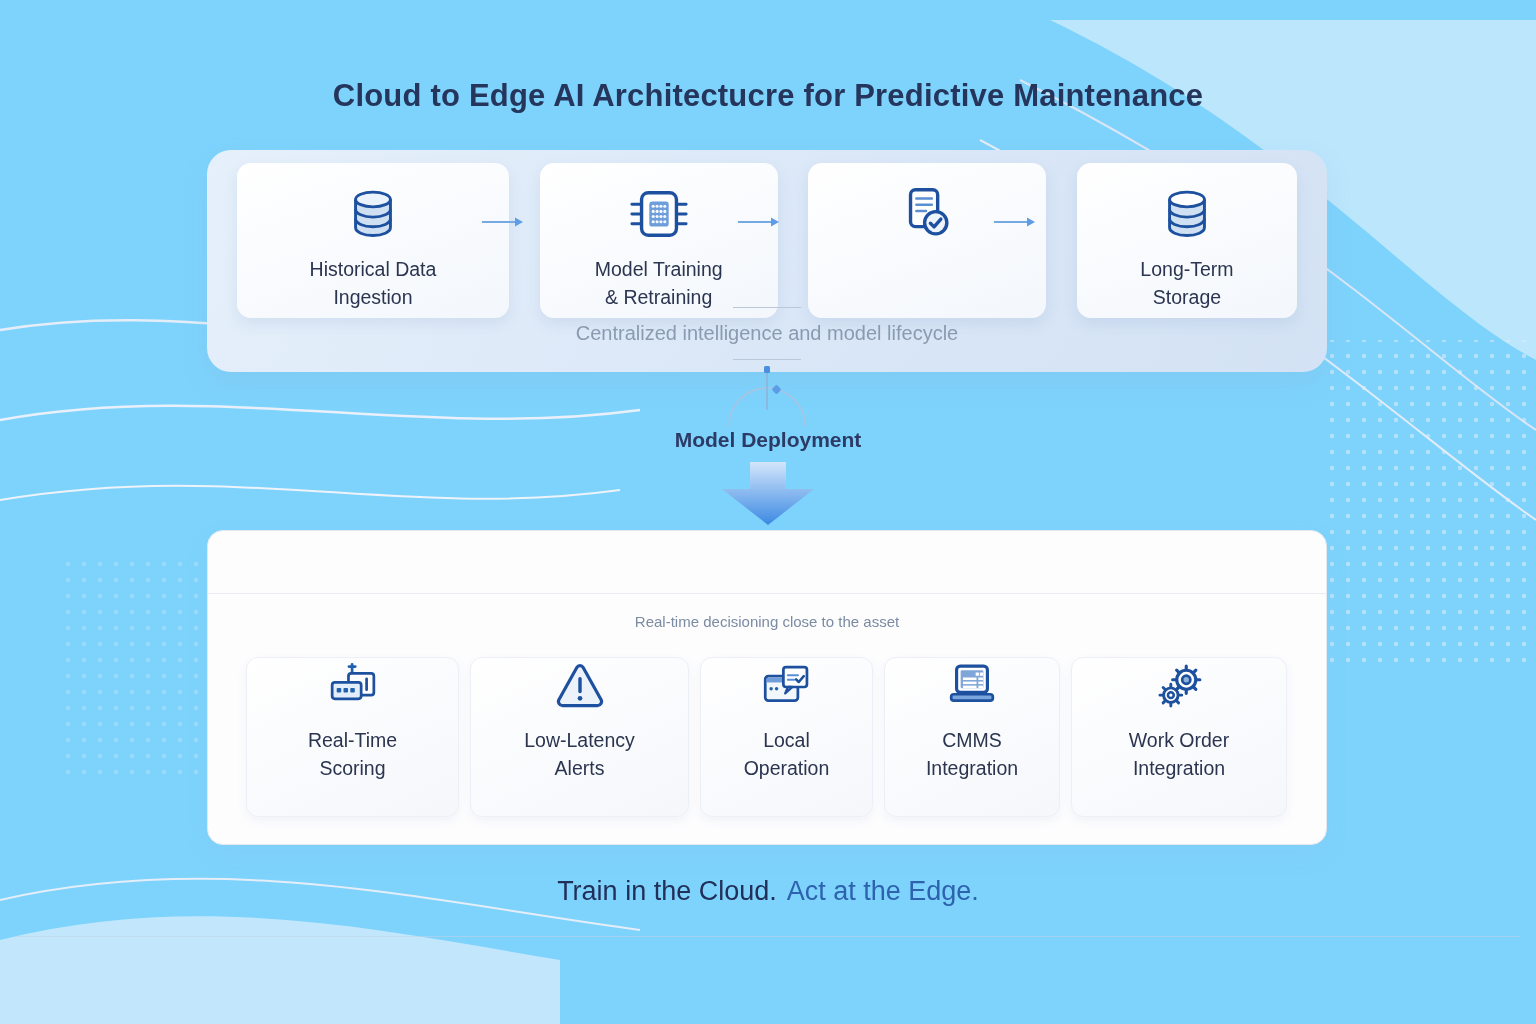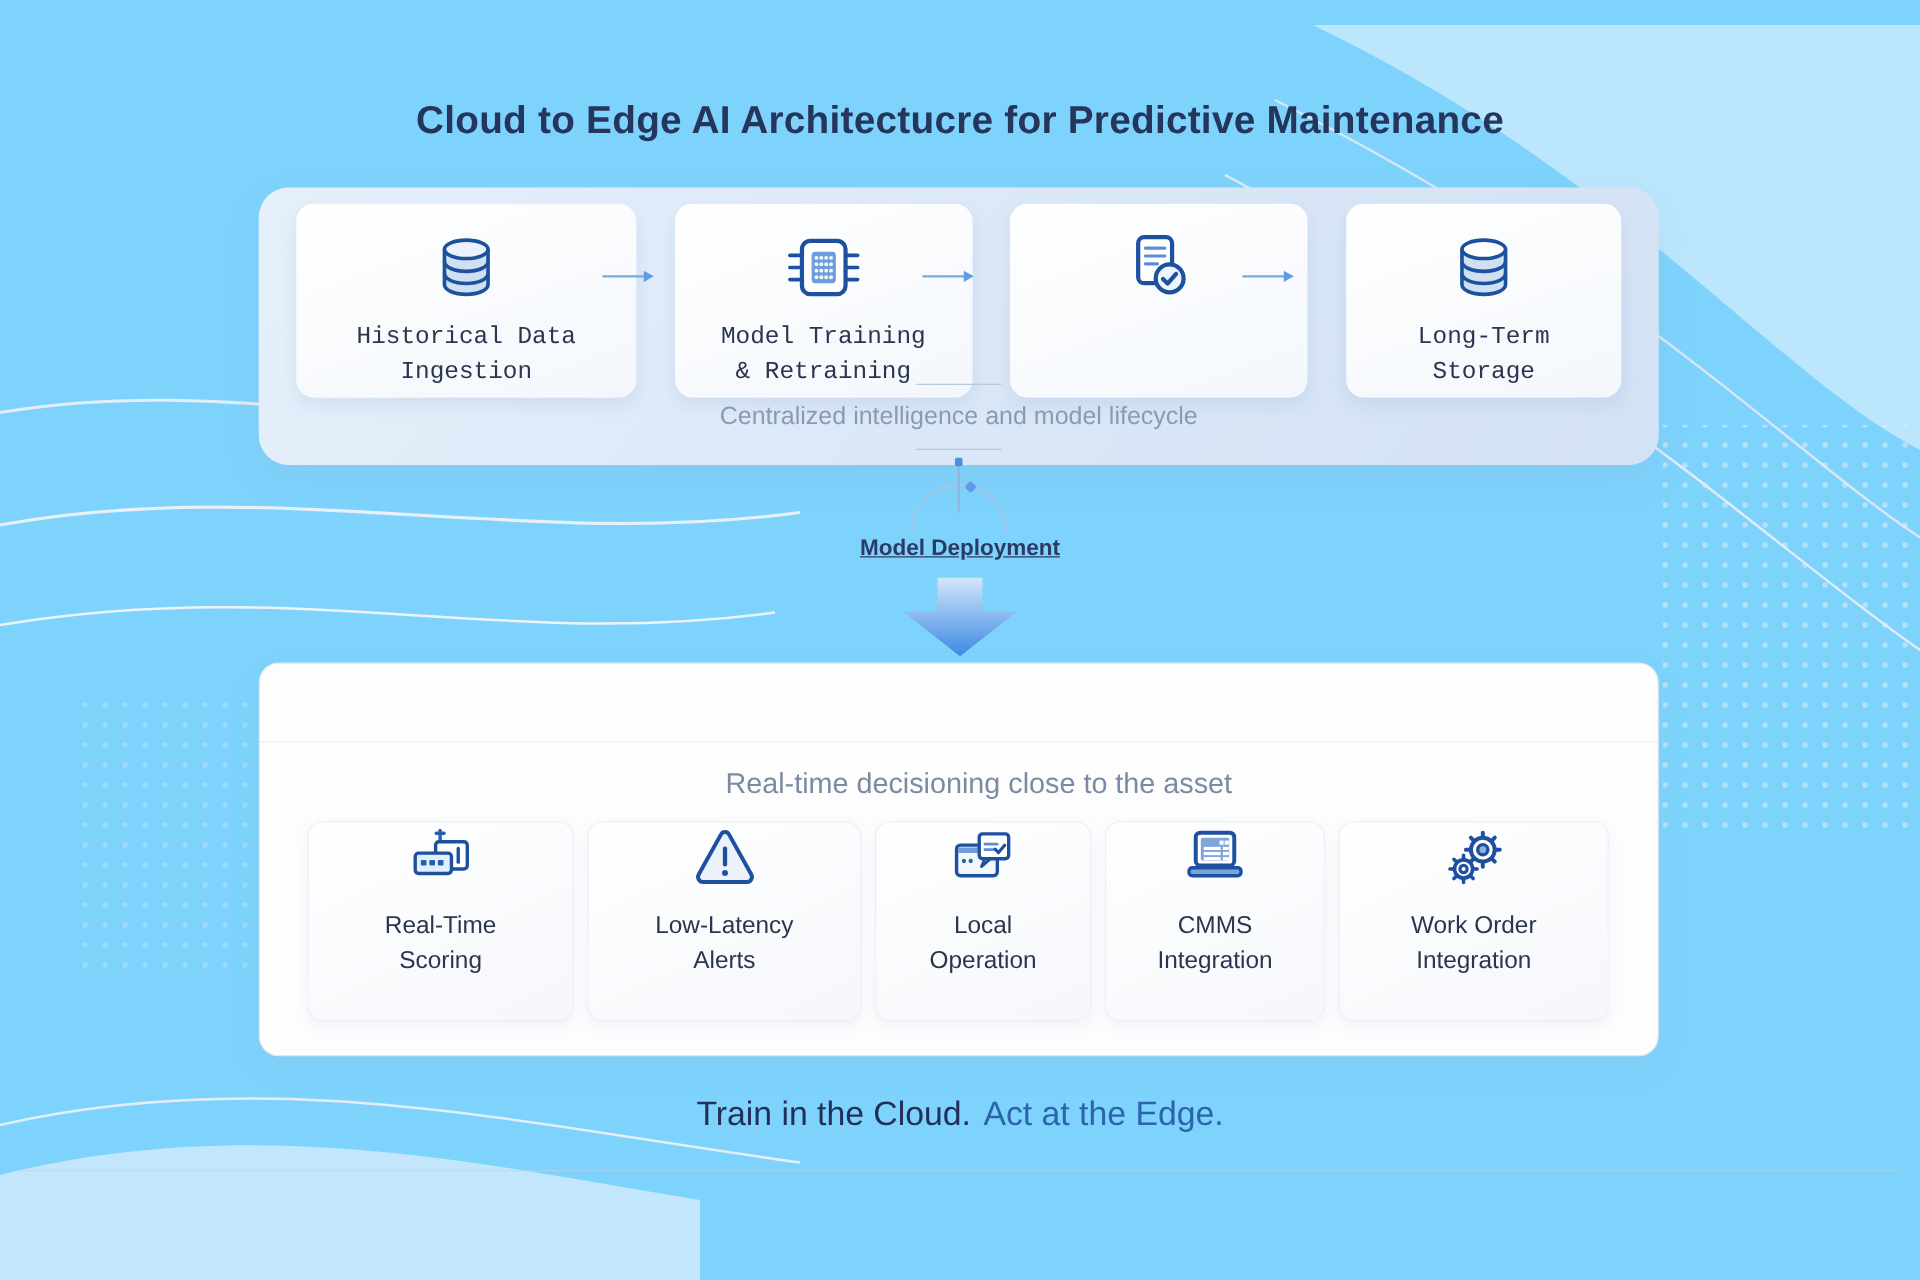--- a/index.html
+++ b/index.html
@@ -7,49 +7,49 @@
          font-family:"Liberation Sans",sans-serif;color:#2b3550;background:#7dd3fc;}
   .bg-decor{position:absolute;left:0;top:0;z-index:0;}
 
   .page-title{position:absolute;left:0;top:78px;width:100%;margin:0;text-align:center;
     font-size:31px;font-weight:700;color:#25355b;letter-spacing:.2px;z-index:2;}
 
   
   .cloud-band{position:absolute;left:207px;top:150px;width:1120px;height:222px;z-index:2;
     background:linear-gradient(125deg,#e6f0fb 0%,#dae7f7 55%,#d3e2f4 100%);
     border-radius:24px;box-shadow:0 12px 26px rgba(140,168,205,.16);}
-  .cloud-cards{position:absolute;left:30px;right:30px;top:13px;display:flex;justify-content:space-between;font-family:Liberation Mono, monospace;}
+  .cloud-cards{position:absolute;left:30px;right:30px;top:13px;display:flex;justify-content:space-between;}
   .ccard{height:155px;border-radius:14px;box-sizing:border-box;
     background:linear-gradient(160deg,#ffffff 0%,#f3f7fc 100%);
     box-shadow:0 6px 14px rgba(120,150,195,.16);
     display:flex;flex-direction:column;align-items:center;padding-top:20px;}
   .w272{width:272px}.w238{width:238px}.w258{width:220px}
   .card-label{margin-top:10px;text-align:center;font-size:19.5px;line-height:28px;color:#2b3550;}
   .band-arrow{position:absolute;top:64px;z-index:3;}
   .band-caption{position:absolute;left:0;bottom:12px;width:100%;
     display:flex;align-items:center;justify-content:center;gap:14px;flex-direction:column;}
   .band-caption .cap-text{font-size:20px;color:#8a9bb1;}
   .cap-line{display:inline-block;width:68px;height:1px;background:#b9c7d9;}
 
   
   .connector{position:absolute;left:707px;top:366px;z-index:2;}
   .deploy-label{position:absolute;left:0;top:428px;width:100%;text-align:center;
-    font-size:18px;font-weight:700;color:#2c3b66;z-index:3;text-decoration:underline;}
+    font-size:21px;font-weight:700;color:#2c3b66;z-index:3;}
   .deploy-arrow{position:absolute;left:710px;top:462px;z-index:2;}
 
   
   .edge-panel{position:absolute;left:207px;top:530px;width:1120px;height:315px;z-index:2;
     background:#fdfdfe;border:1px solid #e4e9f1;border-radius:16px;
     box-shadow:0 10px 22px rgba(160,180,212,.10);box-sizing:border-box;}
   .edge-header{position:absolute;top:20px;left:0;width:100%;text-align:center;font-size:24px;}
   .edge-title-bold{font-weight:700;color:#1c3e7c;}
   .edge-title-paren{font-weight:400;color:#2f5b9e;margin-left:9px;}
   .edge-divider{position:absolute;top:62px;left:0;width:100%;height:1px;background:#e9edf3;}
-  .edge-subtitle{position:absolute;top:82px;left:16px;width:100%;text-align:center;
-    font-size:23px;color:#7b8ba2;}
+  .edge-subtitle{position:absolute;top:82px;left:0;width:100%;text-align:center;
+    font-size:15px;color:#7b8ba2;}
   .edge-cards{position:absolute;left:38px;top:126px;width:1044px;display:flex;gap:11px;}
   .ecard{height:160px;border-radius:12px;box-sizing:border-box;
     background:linear-gradient(155deg,#ffffff 0%,#f5f7fb 100%);
     border:1px solid #eceff5;box-shadow:0 4px 10px rgba(140,160,195,.10);
     display:flex;flex-direction:column;align-items:center;}
   .e213{width:213px}.e219{width:219px}.e173{width:173px}.e176{width:176px}.e216{width:216px}
 
   
   .tagline{position:absolute;left:0;top:876px;width:100%;text-align:center;font-size:27px;z-index:2;}
   .tag-bold{font-weight:400;color:#212f59;}

